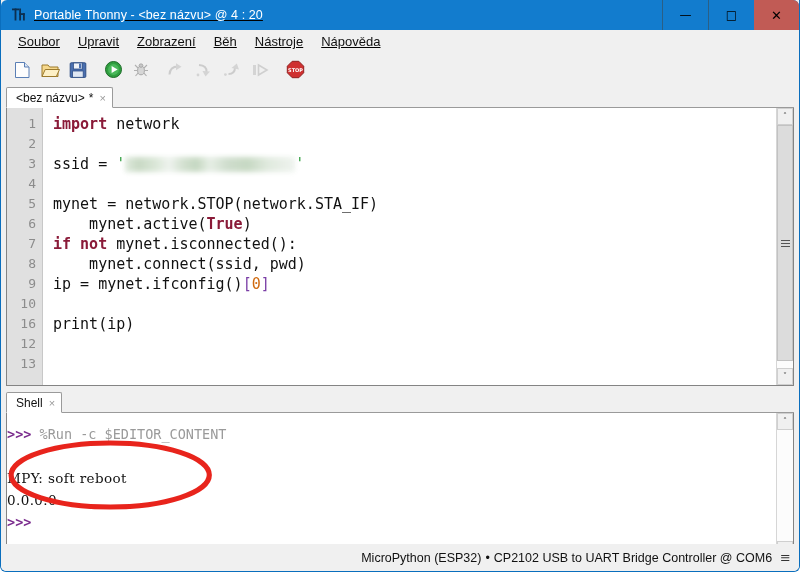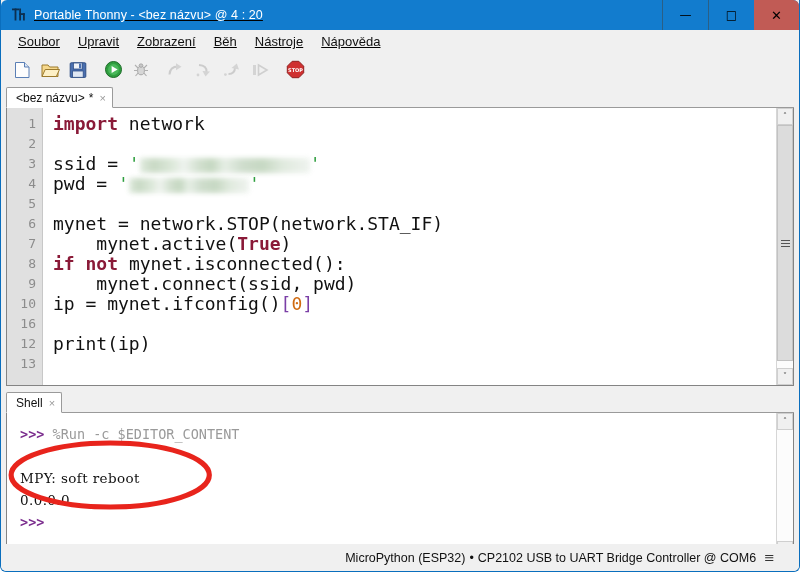--- a/index.html
+++ b/index.html
@@ -156,21 +156,21 @@
     height: 20px;
   }
   .codearea {
     flex: 1 1 auto;
     padding: 6px 0 0 10px;
     overflow: hidden;
     position: relative;
   }
   .cline {
     font-family: "DejaVu Sans Mono", monospace;
-    font-size: 18px;
+    font-size: 15px;
     line-height: 20px;
     height: 20px;
     color: #111;
     white-space: pre;
   }
   .kw  { color: #8a1a38; font-weight: bold; }
   .str { color: #2e9e3e; }
   .brk { color: #7a3ea6; }
   .num { color: #d06a10; }
 
@@ -215,21 +215,21 @@
     display: flex; align-items: center; justify-content: center;
   }
   .sb-grip {
     width: 9px; height: 7px;
     background: repeating-linear-gradient(to bottom, #555 0 1px, transparent 1px 3px);
   }
 
   
   .shellarea {
     flex: 1 1 auto;
-    padding: 10px 0 0 13px;
+    padding: 10px 0 0 0;
     position: relative;
     overflow: hidden;
   }
   .sline {
     font-family: "DejaVu Sans Mono", monospace;
     font-size: 13.5px;
     line-height: 22px;
     height: 22px;
     white-space: pre;
     color: #111;
@@ -248,21 +248,21 @@
     pointer-events: none;
   }
 
   
   #statusbar {
     position: absolute;
     left: 0; right: 0; bottom: 0;
     height: 27px;
     background: #f0f0f0;
     display: flex; align-items: center; justify-content: flex-end;
-    padding-right: 24px;
+    padding-right: 8px;
     border-radius: 0 0 5px 5px;
   }
   #status-text {
     font-size: 12.5px;
     color: #111;
     white-space: nowrap;
   }
   #status-menu-icon {
     margin-left: 8px;
     font-size: 13px; color: #333;
@@ -444,21 +444,20 @@
         <div class="ln">10</div>
         <div class="ln">16</div>
         <div class="ln">12</div>
         <div class="ln">13</div>
       </div>
 
       <div class="codearea" id="codearea">
           <div class="cline"><span class="kw">import</span><span class=""> network</span></div>
           <div class="cline">&nbsp;</div>
           <div class="cline"><span class="">ssid = </span><span class="str">'</span><span class="redact r1"></span><span class="str">'</span></div>
-          <div class="cline"><span class="">pwd = </span><span class="str">'</span><span class="redact r2"></span><span class="str">'</span></div>
           <div class="cline">&nbsp;</div>
           <div class="cline"><span class="">mynet = network.STOP(network.STA_IF)</span></div>
           <div class="cline"><span class="">    mynet.active(</span><span class="kw">True</span><span class="">)</span></div>
           <div class="cline"><span class="kw">if</span><span class=""> </span><span class="kw">not</span><span class=""> mynet.isconnected():</span></div>
           <div class="cline"><span class="">    mynet.connect(ssid, pwd)</span></div>
           <div class="cline"><span class="">ip = mynet.ifconfig()</span><span class="brk">[</span><span class="num">0</span><span class="brk">]</span></div>
           <div class="cline">&nbsp;</div>
           <div class="cline"><span class="">print(ip)</span></div>
           <div class="cline">&nbsp;</div>
         </div>

